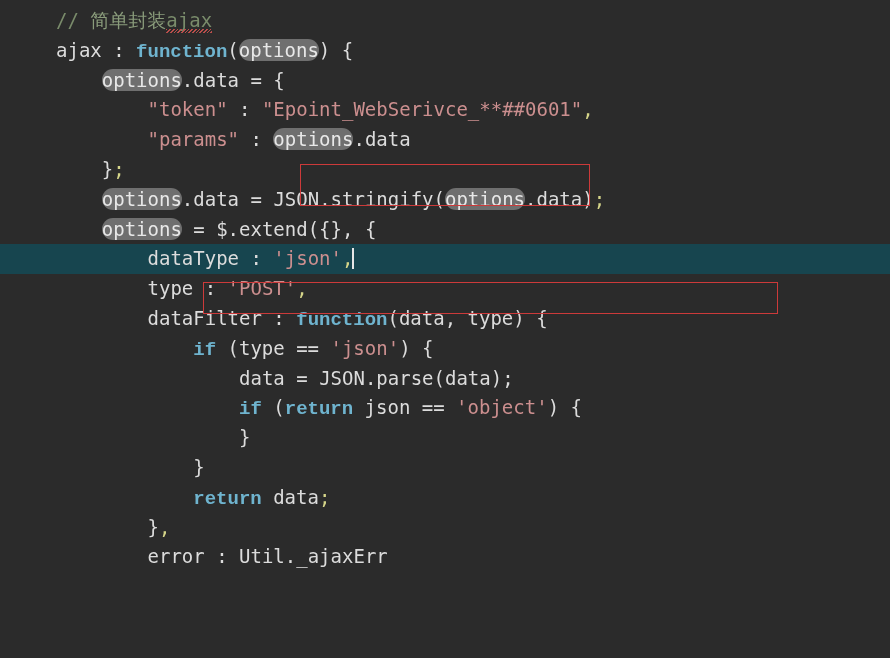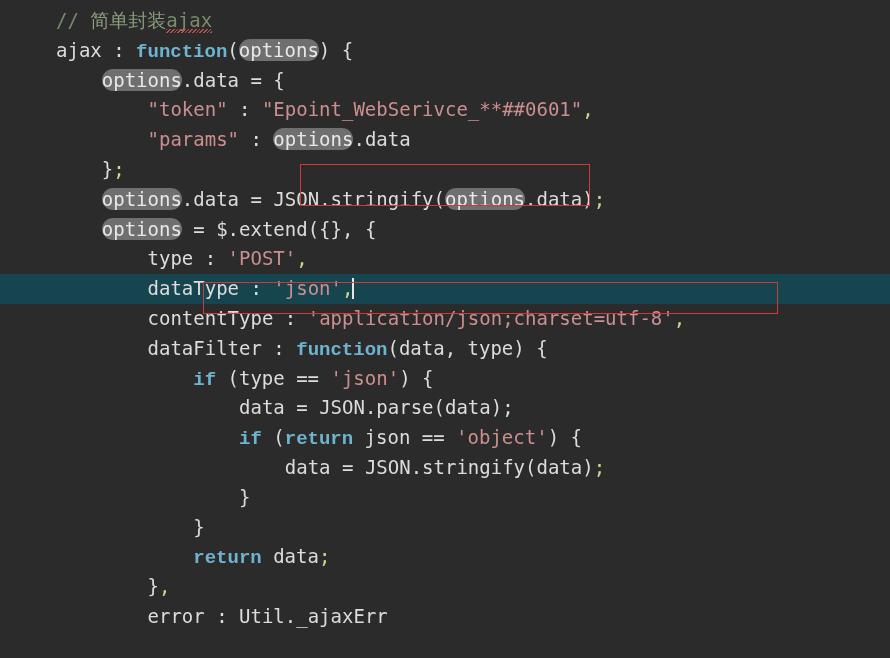--- a/index.html
+++ b/index.html
@@ -115,36 +115,34 @@
     <div class="line"><span class="tk-plain">        </span><span class="tk-string">"token"</span><span class="tk-punct"> : </span><span class="tk-string">"Epoint_WebSerivce_**##0601"</span><span class="tk-semi">,</span></div>
 
     <div class="line"><span class="tk-plain">        </span><span class="tk-string">"params"</span><span class="tk-punct"> : </span><span class="occ" style="background: rgb(111, 111, 111);">options</span><span class="tk-plain">.data</span></div>
 
     <div class="line"><span class="tk-plain">    </span><span class="tk-punct">}</span><span class="tk-semi">;</span></div>
 
     <div class="line"><span class="tk-plain">    </span><span class="occ" style="background: rgb(111, 111, 111);">options</span><span class="tk-plain">.data</span><span class="tk-plain"> = </span><span class="tk-plain">JSON.stringify(</span><span class="occ" style="background: rgb(111, 111, 111);">options</span><span class="tk-plain">.data</span><span class="tk-plain">)</span><span class="tk-semi">;</span></div>
 
     <div class="line"><span class="tk-plain">    </span><span class="occ" style="background: rgb(111, 111, 111);">options</span><span class="tk-plain"> = </span><span class="tk-plain">$.extend({}, {</span></div>
 
+    <div class="line selected" style="background: rgb(23, 69, 79);"><span class="tk-plain">        </span><span class="tk-plain">dataType</span><span class="tk-punct"> : </span><span class="tk-string">'json'</span><span class="tk-semi">,</span><span class="caret"></span></div>
+
     <div class="line"><span class="tk-plain">        </span><span class="tk-plain">type</span><span class="tk-punct"> : </span><span class="tk-string">'POST'</span><span class="tk-semi">,</span></div>
 
-    <div class="line selected" style="background: rgb(23, 69, 79);"><span class="tk-plain">        </span><span class="tk-plain">dataType</span><span class="tk-punct"> : </span><span class="tk-string">'json'</span><span class="tk-semi">,</span><span class="caret"></span></div>
-
-    <div class="line"><span class="tk-plain">        </span><span class="tk-plain">contentType</span><span class="tk-punct"> : </span><span class="tk-string">'application/json;charset=utf-8'</span><span class="tk-semi">,</span></div>
 
     <div class="line"><span class="tk-plain">        </span><span class="tk-plain">dataFilter</span><span class="tk-punct"> : </span><span class="tk-keyword">function</span><span class="tk-plain">(data, type) {</span></div>
 
     <div class="line"><span class="tk-plain">            </span><span class="tk-keyword">if</span><span class="tk-plain"> (type == </span><span class="tk-string">'json'</span><span class="tk-plain">) {</span></div>
 
     <div class="line"><span class="tk-plain">                </span><span class="tk-plain">data</span><span class="tk-plain"> = </span><span class="tk-plain">JSON.parse(data);</span></div>
 
 
     <div class="line"><span class="tk-plain">                </span><span class="tk-keyword">if</span><span class="tk-plain"> (</span><span class="tk-keyword">return</span><span class="tk-plain"> json == </span><span class="tk-string">'object'</span><span class="tk-plain">) {</span></div>
 
-    <div class="line"><span class="tk-plain">                    </span><span class="tk-plain">data</span><span class="tk-plain"> = </span><span class="tk-plain">JSON.stringify(</span><span class="tk-plain">data</span><span class="tk-plain">)</span><span class="tk-semi">;</span></div>
 
     <div class="line"><span class="tk-plain">                </span><span class="tk-punct">}</span></div>
 
     <div class="line"><span class="tk-plain">            </span><span class="tk-punct">}</span></div>
 
     <div class="line"><span class="tk-plain">            </span><span class="tk-keyword">return</span><span class="tk-plain"> </span><span class="tk-plain">data</span><span class="tk-semi">;</span></div>
 
     <div class="line"><span class="tk-plain">        </span><span class="tk-punct">}</span><span class="tk-semi">,</span></div>
 
     <div class="line"><span class="tk-plain">        </span><span class="tk-plain">error</span><span class="tk-punct"> : </span><span class="tk-plain">Util._ajaxErr</span></div>

